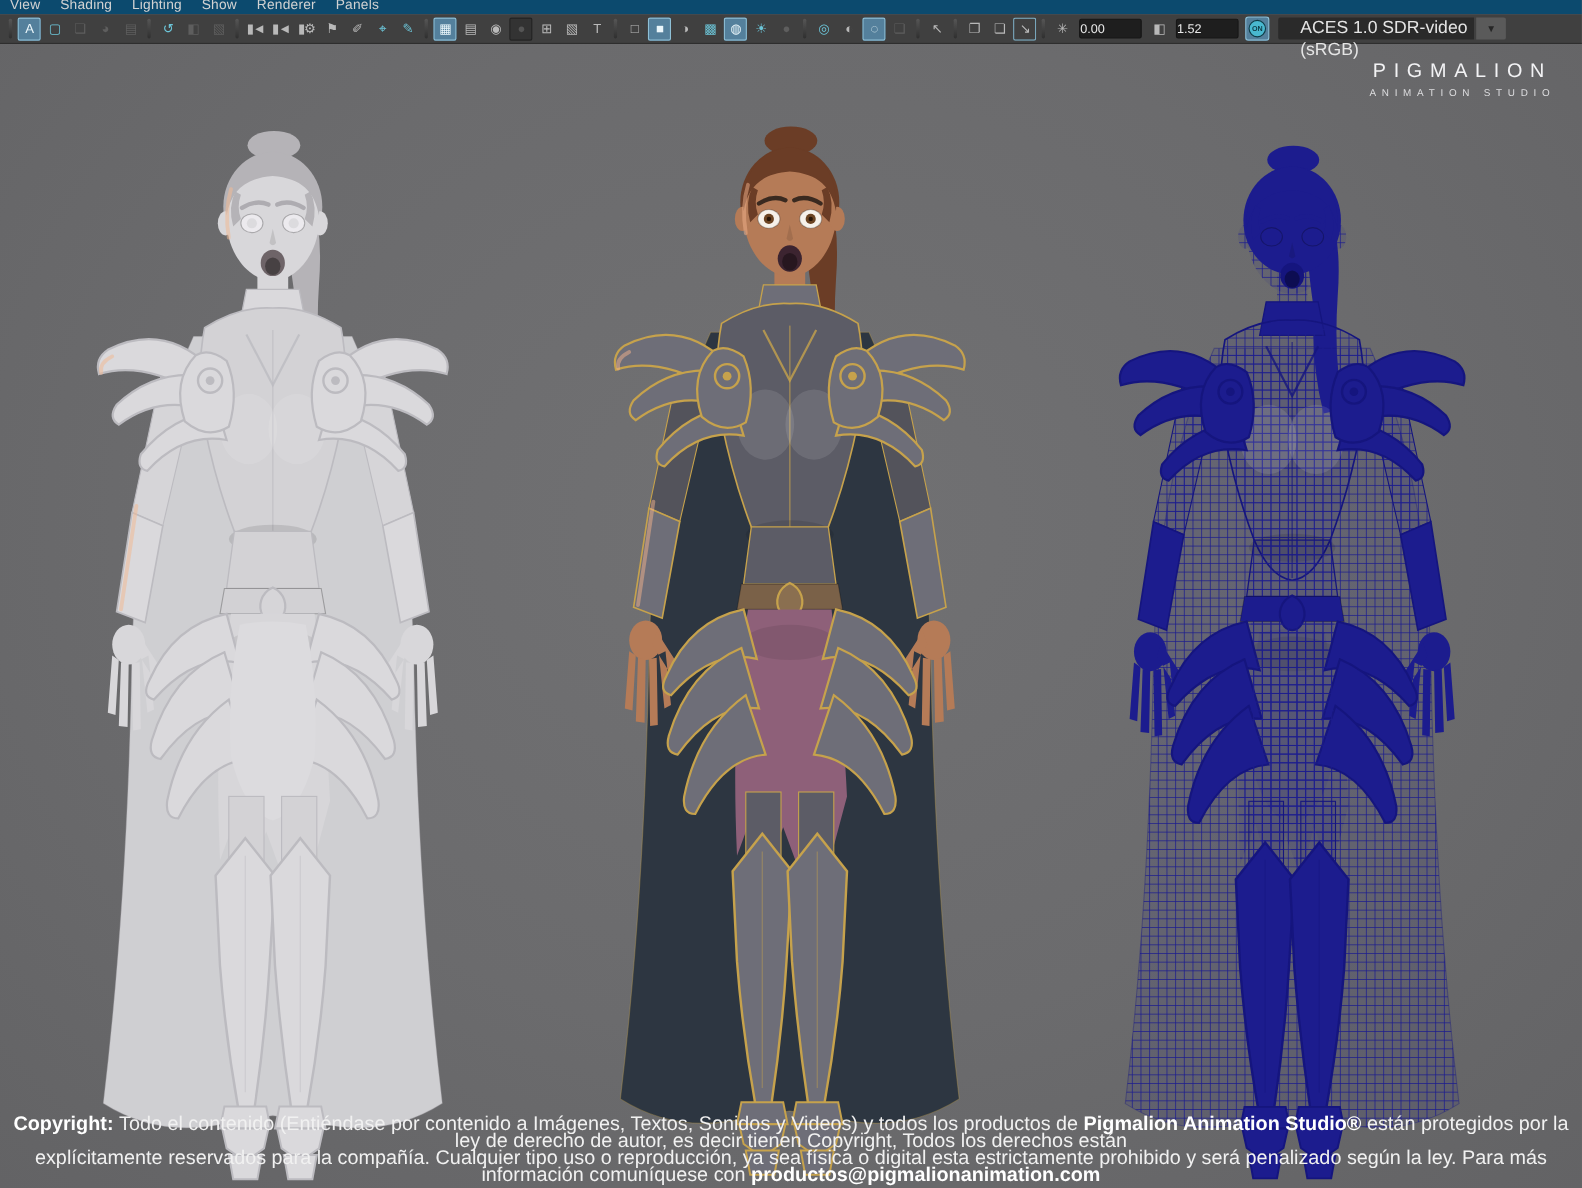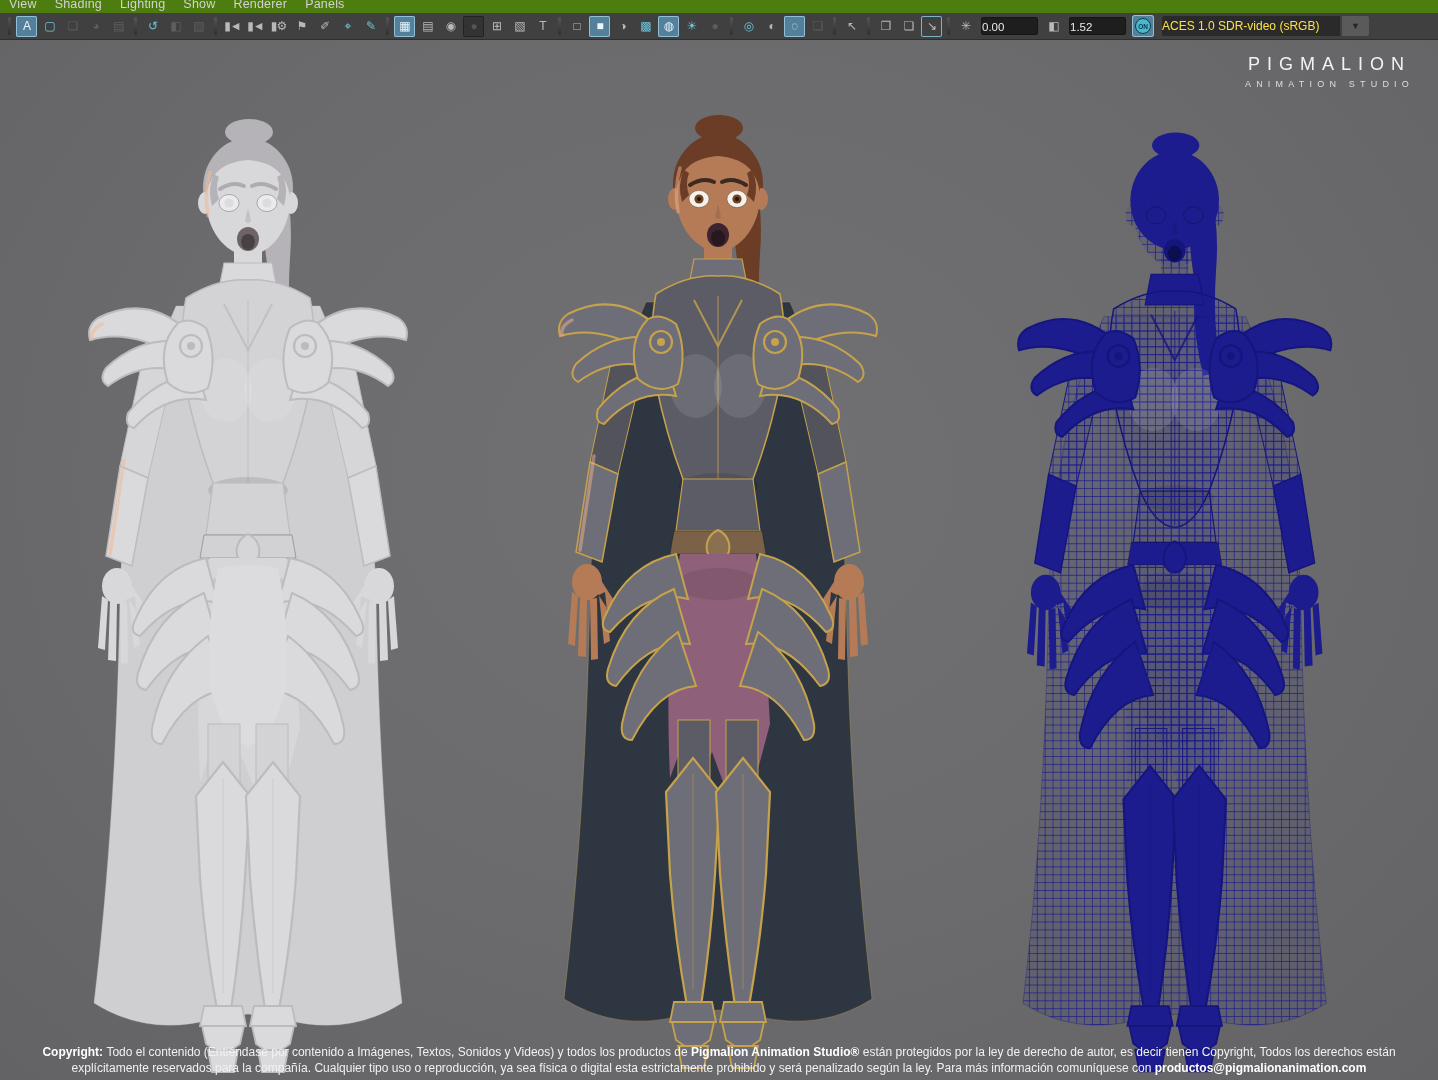--- a/index.html
+++ b/index.html
@@ -1,21 +1,21 @@
 <!DOCTYPE html>
 <html><head>
 <meta charset="utf-8">
 <style>
   * { margin:0; padding:0; box-sizing:border-box; }
   html,body { width:1438px; height:1080px; overflow:hidden; background:#6b6b6d;
               font-family:"Liberation Sans", sans-serif; }
 
   
   #menubar { position:absolute; left:0; top:0; width:1438px; height:13px;
-             background:#4d7c0f; overflow:hidden; display:flex; z-index:30; }
+             background:#0c4a6e; overflow:hidden; display:flex; z-index:30; }
   .menu-item { color:#d2d2d2; font-size:12.5px; line-height:17px; margin-top:-4px;
                padding:0 9px; letter-spacing:.2px; }
   #toolbar { position:absolute; left:0; top:13px; width:1438px; height:27px;
              background:#404040; border-bottom:1px solid #2e2e2e;
              display:flex; align-items:center; padding-left:4px; z-index:30; }
   .tb-sep { width:3px; height:18px; margin:0 4px;
             background:linear-gradient(#565656,#2f2f2f); border-radius:2px; }
   .tb-icon { width:21px; height:21px; margin:0 1px; border-radius:2px;
              display:flex; align-items:center; justify-content:center;
              font-size:12px; color:#b9b9b9; letter-spacing:-1px; }
@@ -28,43 +28,43 @@
   .tb-field { width:57px; height:18px; margin:0 4px; background:#1e1e1e;
               color:#e9e9e9; font-size:11.5px; line-height:18px;
               border-radius:2px; border:1px solid #161616; }
   .tb-on { width:22px; height:22px; border-radius:3px; background:#54809c;
            box-shadow:inset 0 0 0 1px #8fc0d6; display:flex; align-items:center;
            justify-content:center; margin:0 2px; }
   .tb-on .ring { width:16px; height:16px; border-radius:50%; background:#49b8cf;
                  border:1.5px solid #0e3b46; color:#0e3b46; font-size:6.5px;
                  font-weight:bold; display:flex; align-items:center; justify-content:center; }
   .tb-dropdown { display:flex; margin-left:6px; height:20px; }
-  .tb-dropdown .dd-text { width:178px; background:#2a2a2a; color:#fde047;
-                          font-size:12px; line-height:20px; padding-left:0;
+  .tb-dropdown .dd-text { width:178px; background:#2a2a2a; color:#e5e5e5;
+                          font-size:16px; line-height:20px; padding-left:20px;
                           border-radius:2px 0 0 2px; }
   .tb-dropdown .dd-btn  { width:27px; background:#5a5a5a; color:#262626;
                           font-size:9px; display:flex; align-items:center;
                           justify-content:center; border-radius:0 2px 2px 0;
                           margin-left:2px; }
 
   
   #viewport { position:absolute; left:0; top:40px; width:1438px; height:1040px;
               background:radial-gradient(ellipse at 50% 42%, #717173 0%, #6b6b6d 55%, #636365 100%); }
   #figures { position:absolute; left:0; top:0; width:1438px; height:1040px; }
 
   
   #logo { position:absolute; right:24px; top:10px; text-align:center; }
   #logo .logo-title { color:#f3f3f5; font-size:18px; font-weight:400;
                       letter-spacing:7px; line-height:28px; }
   #logo .logo-sub   { color:#dedee0; font-size:9px; letter-spacing:5.2px;
                       margin-top:1px; }
 
   
   #footer { position:absolute; left:0; bottom:4px; width:1438px; text-align:center;
-            color:#f1f1f1; font-size:12px; line-height:15.5px; }
+            color:#f1f1f1; font-size:18px; line-height:15.5px; }
   #footer b { color:#ffffff; }
 
   
   .fig-clay {
     --skin:#d8d7da; --hand:#d8d7da; --hair:#b5b3b7; --armor:#dad9dc;
     --armor2:#d3d2d5; --sleeve:#d6d5d8; --cape:#cfcfd2; --skirt:#d7d6d9;
     --apron:#dcdbde; --belt:#d2d1d4; --belt2:#d6d5d8; --trim:#bcbbc0;
     --brow:#aeacb1; --eyewhite:#eceaee; --iris:#dcdbde; --pupil:rgba(0,0,0,0);
     --mouth:#6e6468; --rim:rgba(240,185,150,.55);
   }

